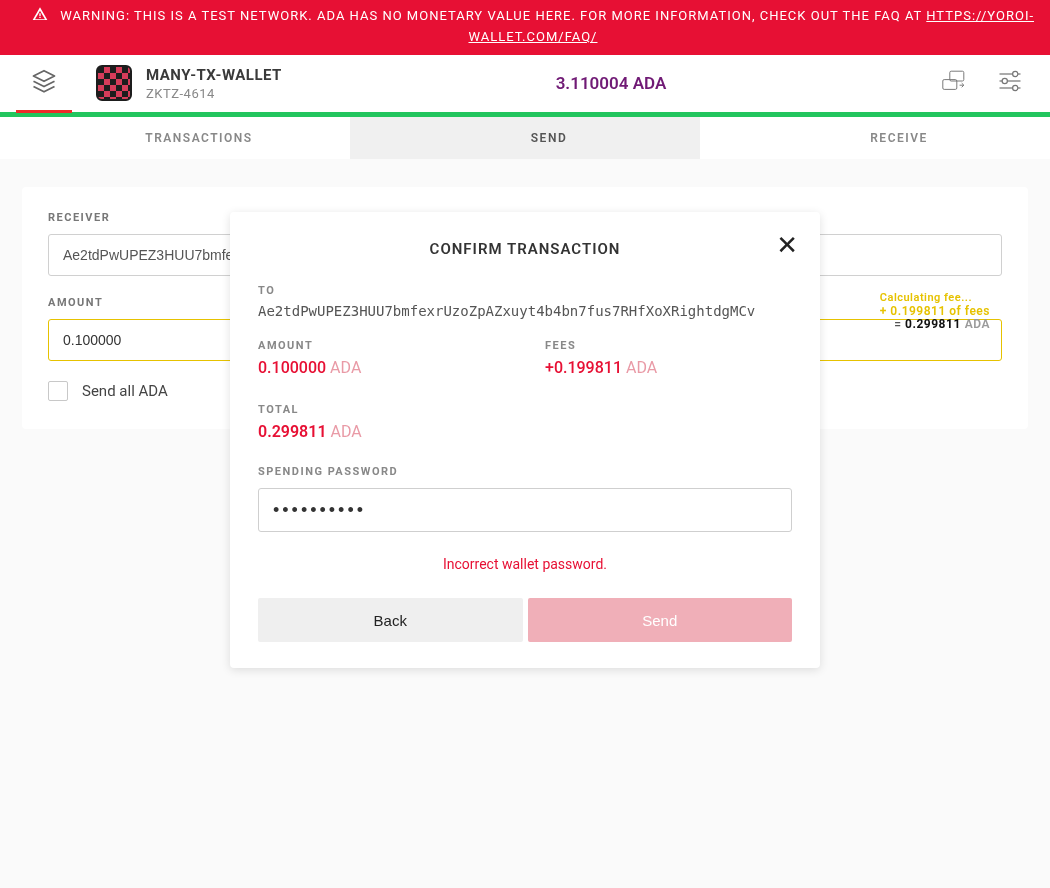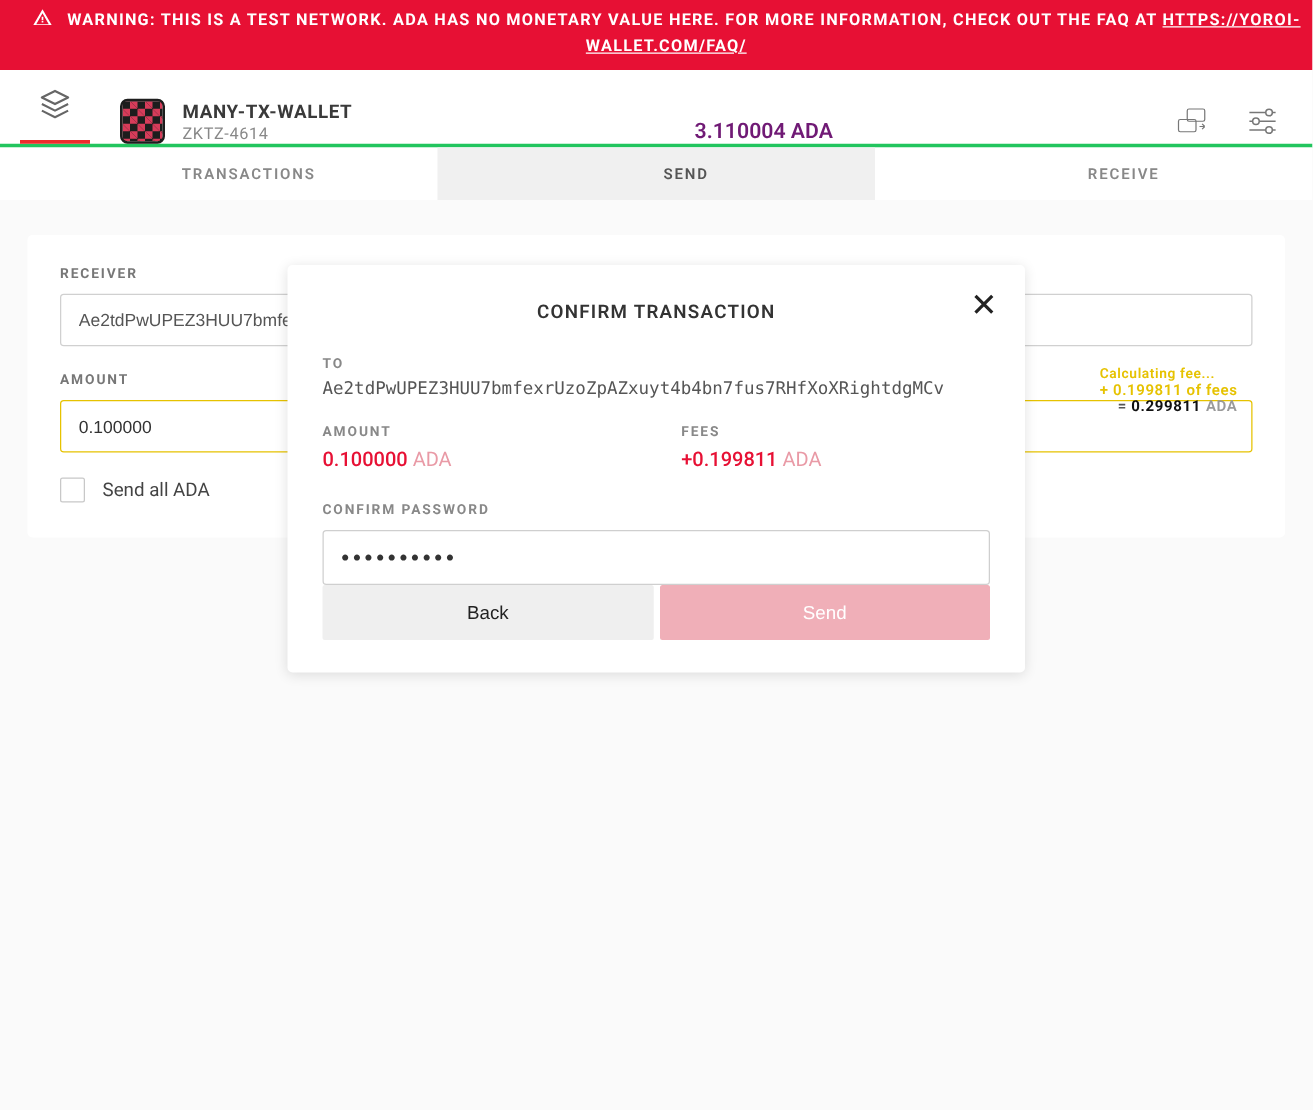--- a/index.html
+++ b/index.html
@@ -3,39 +3,39 @@
 <meta charset="utf-8">
 <style>
   * { box-sizing: border-box; margin: 0; padding: 0; }
   html, body { width: 1050px; height: 888px; font-family: -apple-system, BlinkMacSystemFont, "Segoe UI", Roboto, "Helvetica Neue", Arial, sans-serif; background: #fafafa; color: #555; overflow: hidden; }
 
   
   .banner {
     background: #E71034;
     color: #fff;
     font-size: 13px;
-    font-weight: 700;
+    font-weight: 400;
     letter-spacing: 1px;
     padding: 6px 8px 7px 24px;
     text-align: center;
     line-height: 1.6;
   }
   .banner a { color: #fff; text-decoration: underline; }
   .banner .warn-ico {
     display: inline-block; width: 16px; height: 14px; vertical-align: -2px; margin-right: 8px;
   }
 
   
   .header {
     height: 62px;
     background: #fff;
     display: flex;
-    align-items: flex-end;
+    align-items: center;
     padding: 0 26px 0 16px;
-    border-bottom: 3px solid #22c55e;
+    border-bottom: 5px solid #22c55e;
   }
   .logo {
     width: 56px; height: 56px; display: flex; align-items: center; justify-content: center;
     border-bottom: 3px solid #ef2b2b; margin-top: 3px;
   }
   .logo svg { width: 28px; height: 28px; }
   .identicon {
     width: 36px; height: 36px; border-radius: 6px; margin-left: 24px;
     background:
       linear-gradient(45deg, #d73c5a 25%, transparent 25%, transparent 75%, #d73c5a 75%),
@@ -106,21 +106,21 @@
   .m-val   { font-size: 16px; margin-top: 6px; }
   .m-val .num { color: #E71034; font-weight: 500; }
   .m-val .ada { color: #E99AA6; margin-left: 4px; }
   .m-total { margin-top: 18px; }
   .m-total .m-val .num { font-weight: 600; }
   .pw-field {
     width: 100%; height: 44px; border: 1px solid #cfcfcf; border-radius: 3px;
     margin-top: 10px; padding: 0 14px; font-size: 18px; letter-spacing: 3px; color: #333;
   }
   .err { text-align: center; color: #E71034; font-size: 14px; margin-top: 24px; }
-  .btn-row { display: flex; gap: 5px; }
+  .btn-row { display: flex; gap: 5px; margin-top: 26px; }
   .btn { flex: 1; height: 44px; border: none; border-radius: 2px; font-size: 15px; cursor: pointer; }
   .btn.back { background: #efefef; color: #222; }
   .btn.send { background: #F0AFB8; color: #fff; }
 </style>
 </head>
 <body>
 
 <div class="banner">
   <span class="warn-ico">
     <svg viewBox="0 0 24 24" fill="#fff">
@@ -214,23 +214,30 @@
         </div>
       </div>
       <div class="m-col">
         <div class="m-label">FEES</div>
         <div class="m-val">
           <span class="num">+0.199811</span><span class="ada">ADA</span>
         </div>
       </div>
     </div>
 
-
-    <div class="m-label" style="margin-top:24px">CONFIRM PASSWORD</div>
+    <div class="m-total">
+      <div class="m-label">TOTAL</div>
+      <div class="m-val">
+        <span class="num">0.299811</span><span class="ada">ADA</span>
+      </div>
+    </div>
+
+    <div class="m-label" style="margin-top:24px">SPENDING PASSWORD</div>
     <input type="password" class="pw-field" value="••••••••••" style="">
 
+    <div class="err">Incorrect wallet password.</div>
 
     <div class="btn-row">
       <button class="btn back">Back</button>
       <button class="btn send">Send</button>
     </div>
   </div>
 </div>
 
 </body></html>

